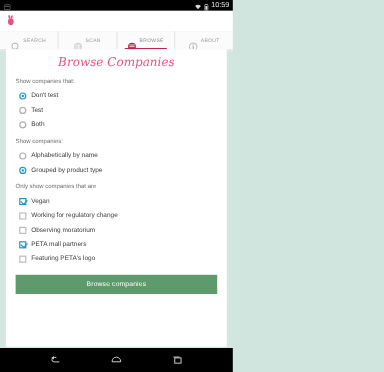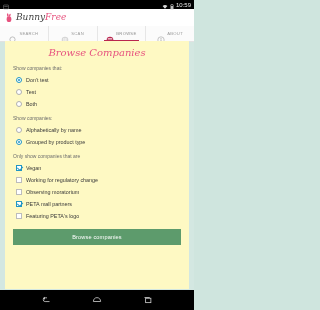--- a/index.html
+++ b/index.html
@@ -50,21 +50,21 @@
   .tab.active .tlabel{color:#8f8f8f;}
   .tab.active:after{
     content:"";position:absolute;left:6px;right:6px;bottom:0;height:1.4px;
     background:#b9264f;
   }
   .ticon{width:8px;height:8px;flex:0 0 auto;}
 
   
   .card{
     position:absolute;left:5px;right:5px;top:41px;bottom:21px;
-    background:#fef9c3;box-sizing:border-box;padding:4px 7px 0 7px;
+    background:#ffffff;box-sizing:border-box;padding:4px 7px 0 7px;
     overflow:hidden;
   }
   .page-title{
     text-align:center;
     font-family:"DejaVu Serif", serif;
     font-size:10px;line-height:13px;color:#e7537f;margin:1px 0 6px 0;
     font-style:italic;
   }
 
   .group-label{
@@ -148,23 +148,20 @@
 
   <div class="appbar">
     <div class="logo-wrap">
       <span class="glyph">
         <svg width="9" height="10" viewBox="0 0 12 14">
           <path d="M3.2 5.2 C2.4 3.4 2.0 1.4 3.0 0.6 C4.0 0.0 4.6 2.2 4.9 4.4 Z" fill="#e7537f"></path>
           <path d="M5.2 4.9 C5.2 2.8 5.9 0.8 7.0 0.9 C8.2 1.1 7.6 3.4 6.6 5.2 Z" fill="#e7537f"></path>
           <ellipse cx="5.3" cy="8.6" rx="3.3" ry="4.0" fill="#e7537f"></ellipse>
         </svg>
       </span>
-      <span class="logo-text">
-        <span>Bunny</span><span class="pink">Free</span>
-      </span>
     </div>
   </div>
 
   <div class="tabbar">
 
     <div class="tab">
       <span class="ticon">
         <svg width="8" height="8" viewBox="0 0 16 16">
             <circle cx="7" cy="7" r="5.2" fill="none" stroke="#a8a8a8" stroke-width="1.4"></circle>
             <line x1="10.8" y1="10.8" x2="14.4" y2="14.4" stroke="#a8a8a8" stroke-width="1.6"></line>

